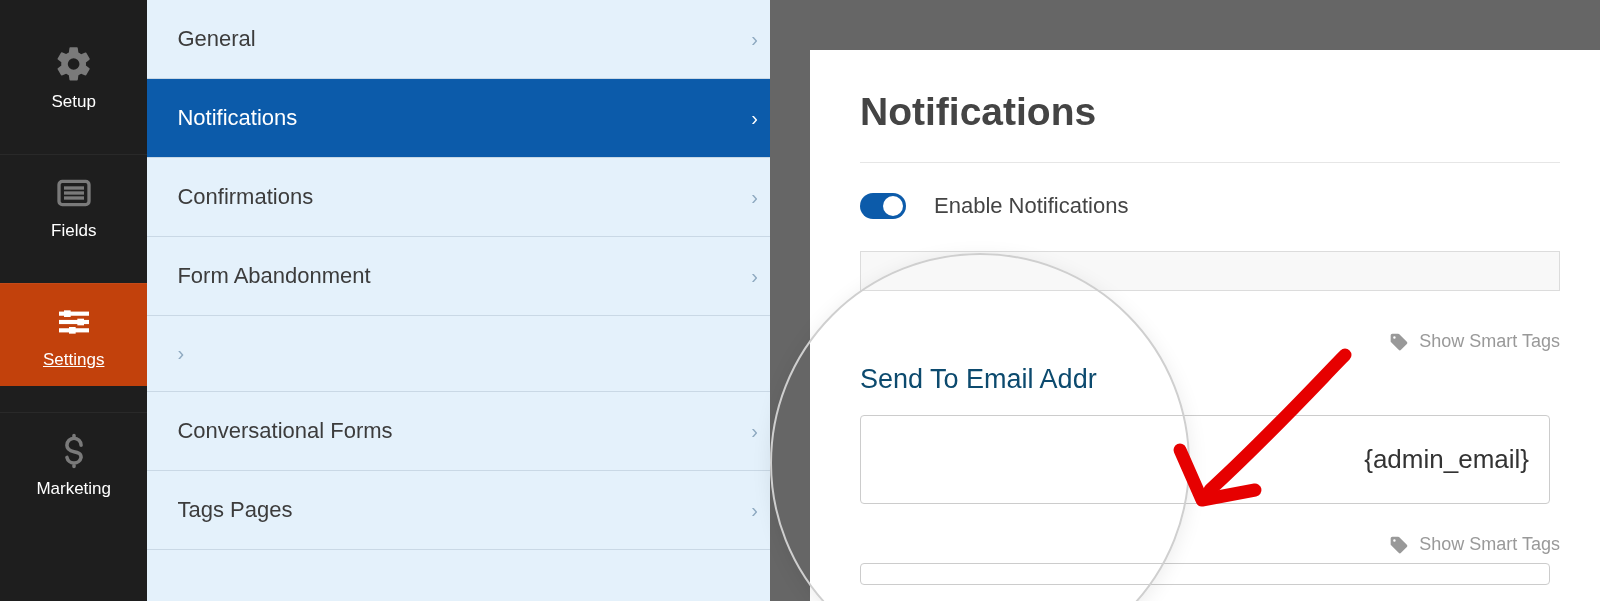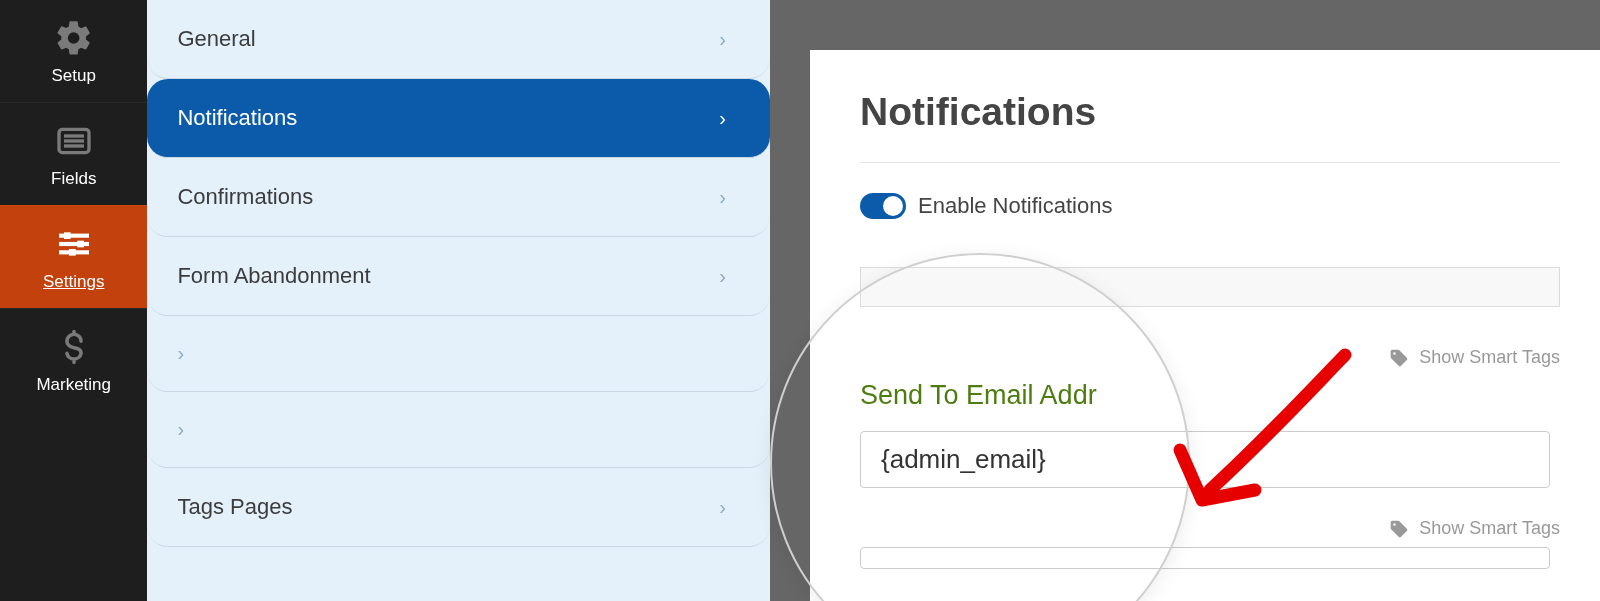--- a/index.html
+++ b/index.html
@@ -1,46 +1,46 @@
 <!DOCTYPE html>
 <html><head>
 <meta charset="utf-8">
 <style>
 * { margin: 0; padding: 0; box-sizing: border-box; }
 body { font-family: -apple-system, BlinkMacSystemFont, "Segoe UI", Helvetica, Arial, sans-serif; overflow: hidden; width: 1600px; height: 601px; background: #666; }
 .app { display: flex; height: 601px; }
 
 .nav-sidebar { width: 148px; background: #1e1e1e; display: flex; flex-direction: column; }
-.nav-item { display: flex; flex-direction: column; align-items: center; justify-content: center; color: #fff; padding: 16px 0; cursor: pointer; border-top: 1px solid rgba(255,255,255,0.05); }
+.nav-item { display: flex; flex-direction: column; align-items: center; justify-content: center; color: #fff; padding: 16px 0; cursor: pointer; border-top: 1px solid rgba(255,255,255,0.05); margin-top: 26px; }
 .nav-item:first-child { border-top: none; }
 .nav-item.active { background: #c2410c; text-decoration: underline; }
 .nav-icon { width: 44px; height: 44px; color: #7a7a7a; display: flex; align-items: center; justify-content: center; margin-bottom: 6px; }
 .nav-item.active .nav-icon { color: #fff; }
 .nav-label { font-size: 17px; font-weight: 400; color: #fff; }
 
 .settings-panel { width: 625px; background: #e4f1fb; display: flex; flex-direction: column; }
-.setting-row { display: flex; align-items: center; justify-content: space-between; padding: 26px 44px 26px 30px; border-bottom: 1px solid #c9d8e5; font-size: 22px; color: #3c3c3c; cursor: pointer; border-radius: 21px; }
+.setting-row { display: flex; align-items: center; justify-content: space-between; padding: 26px 12px 26px 30px; border-bottom: 1px solid #c9d8e5; font-size: 22px; color: #3c3c3c; cursor: pointer; }
 .setting-row.active { background: #0C5BAA; color: #fff; }
 .setting-row .chev { color: #8ea9c0; font-size: 20px; }
 .setting-row.active .chev { color: #fff; }
 
 .main-area { flex: 1; background: #666; padding: 50px 0 0 40px; position: relative; }
 .content-card { background: #fff; padding: 40px 40px 40px 50px; height: 560px; width: 790px; position: relative; }
 .page-title { font-size: 39px; font-weight: 700; color: #444; margin-bottom: 28px; }
 .divider { height: 1px; background: #e6e6e6; margin-bottom: 30px; }
-.toggle-row { display: flex; align-items: center; gap: 12px; margin-bottom: 48px; }
+.toggle-row { display: flex; align-items: center; gap: 28px; margin-bottom: 32px; }
 .toggle { width: 46px; height: 26px; background: #0C5BAA; border-radius: 14px; position: relative; cursor: pointer; }
 .toggle-knob { position: absolute; right: 3px; top: 3px; width: 20px; height: 20px; background: #fff; border-radius: 50%; }
 .toggle-label { font-size: 22px; color: #444; }
 .panel-box { border: 1px solid #dcdcdc; height: 40px; background: #f8f8f8; margin-bottom: 40px; }
-.field-label { font-size: 27px; color: #4d7c0f; margin-bottom: 20px; }
+.field-label { font-size: 27px; color: #0c4a6e; margin-bottom: 20px; }
 .smart-tags-row { display: flex; align-items: center; justify-content: flex-end; gap: 10px; color: #999; font-size: 18px; margin-bottom: 12px; }
 .smart-tags-row2 { display: flex; align-items: center; justify-content: flex-end; gap: 10px; color: #999; font-size: 18px; margin-top: 30px; margin-bottom: 8px; }
 .tag-icon { width: 20px; height: 20px; }
-.text-input { width: 690px; border: 1px solid #ccc; border-radius: 4px; padding: 12px 20px; font-size: 26px; color: #333; font-family: inherit; }
+.text-input { width: 690px; border: 1px solid #ccc; border-radius: 4px; padding: 28px 20px; font-size: 26px; color: #333; font-family: inherit; text-align: right; }
 .input-below { width: 690px; border: 1px solid #ccc; border-radius: 4px; height: 22px; }
 
 .magnifier { position: absolute; left: 770px; top: 253px; width: 420px; height: 420px; border: 2px solid #cfcfcf; border-radius: 50%; box-shadow: 0 4px 20px rgba(0,0,0,0.08); pointer-events: none; background: transparent; z-index: 5; }
 
 .arrow-annotation { position: absolute; left: 1150px; top: 340px; width: 220px; height: 180px; z-index: 10; pointer-events: none; }
 </style>
 </head>
 <body>
 
 <div class="app">
@@ -102,20 +102,21 @@
       <span class="chev">›</span>
     </div>
     <div class="setting-row">
       <span>Form Abandonment</span>
       <span class="chev">›</span>
     </div>
     <div class="setting-row">
       <span class="chev">›</span>
     </div>
     <div class="setting-row">
+      <span>Conversational Forms</span>
       <span class="chev">›</span>
     </div>
     <div class="setting-row">
       <span>Tags Pages</span>
       <span class="chev">›</span>
     </div>
   </div>
 
   <div class="main-area">
     <div class="content-card">

